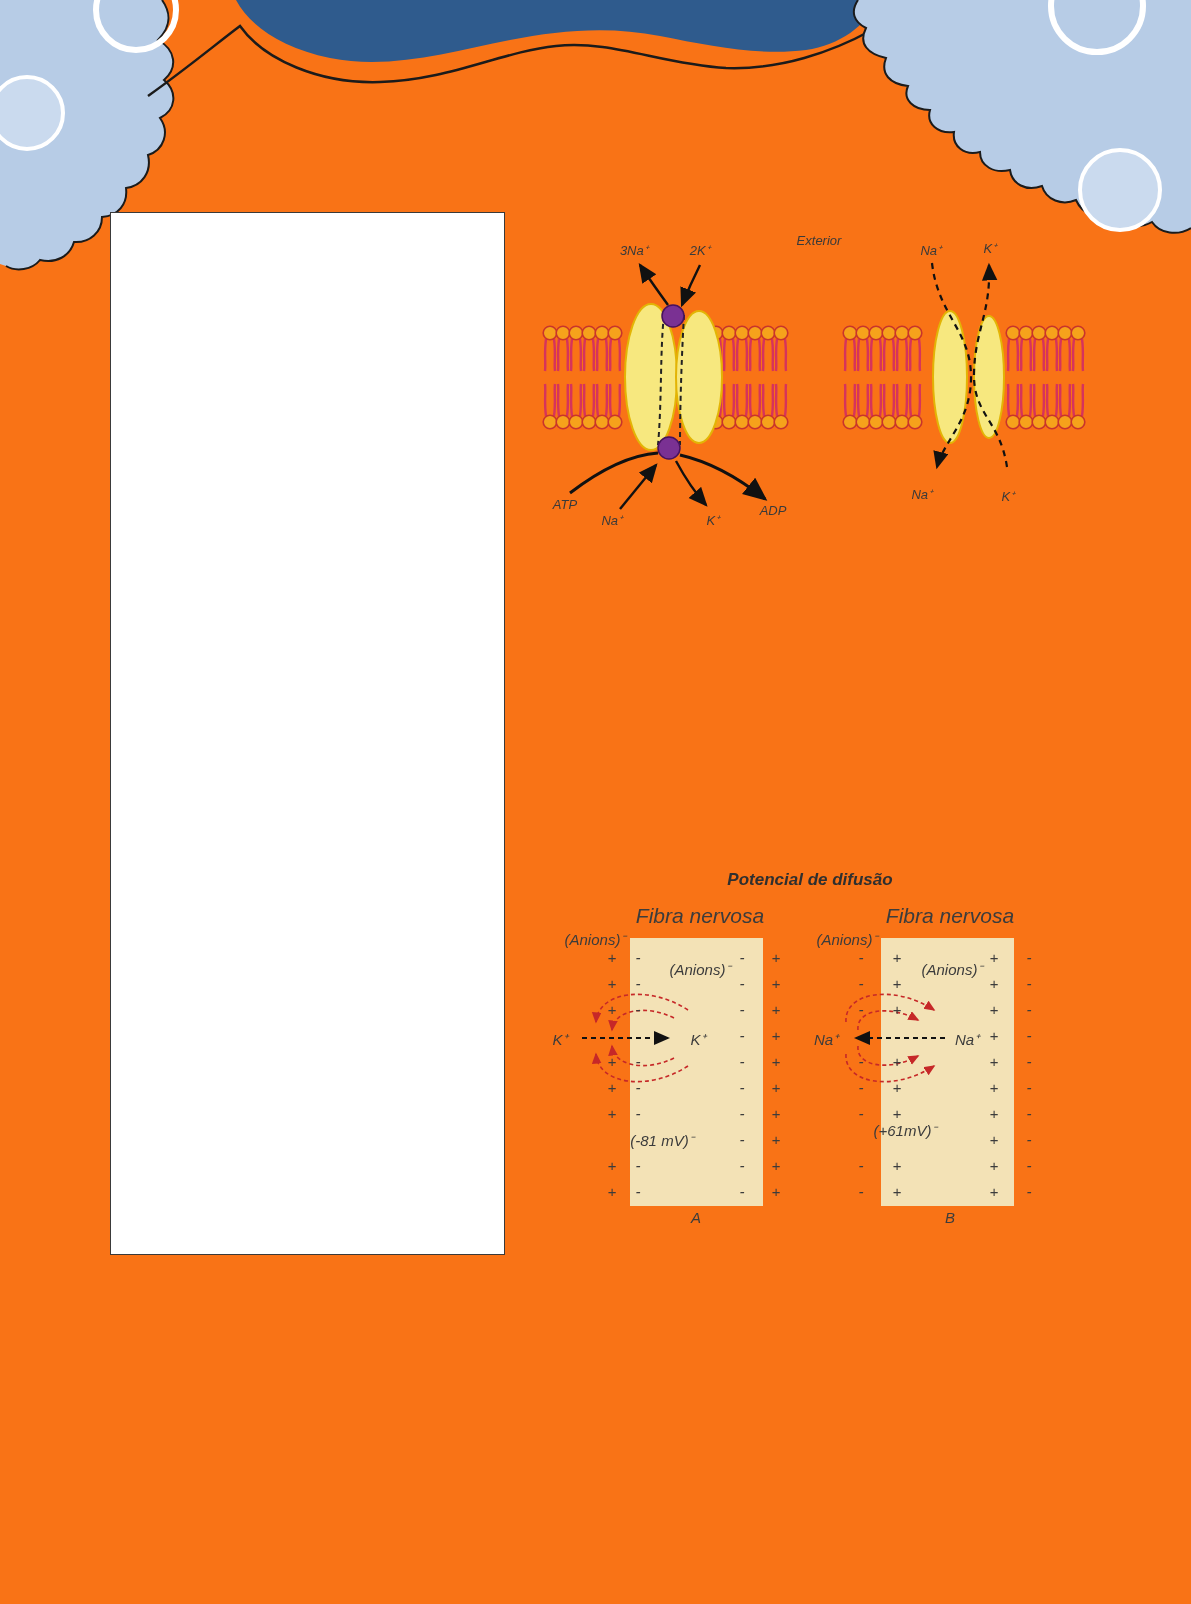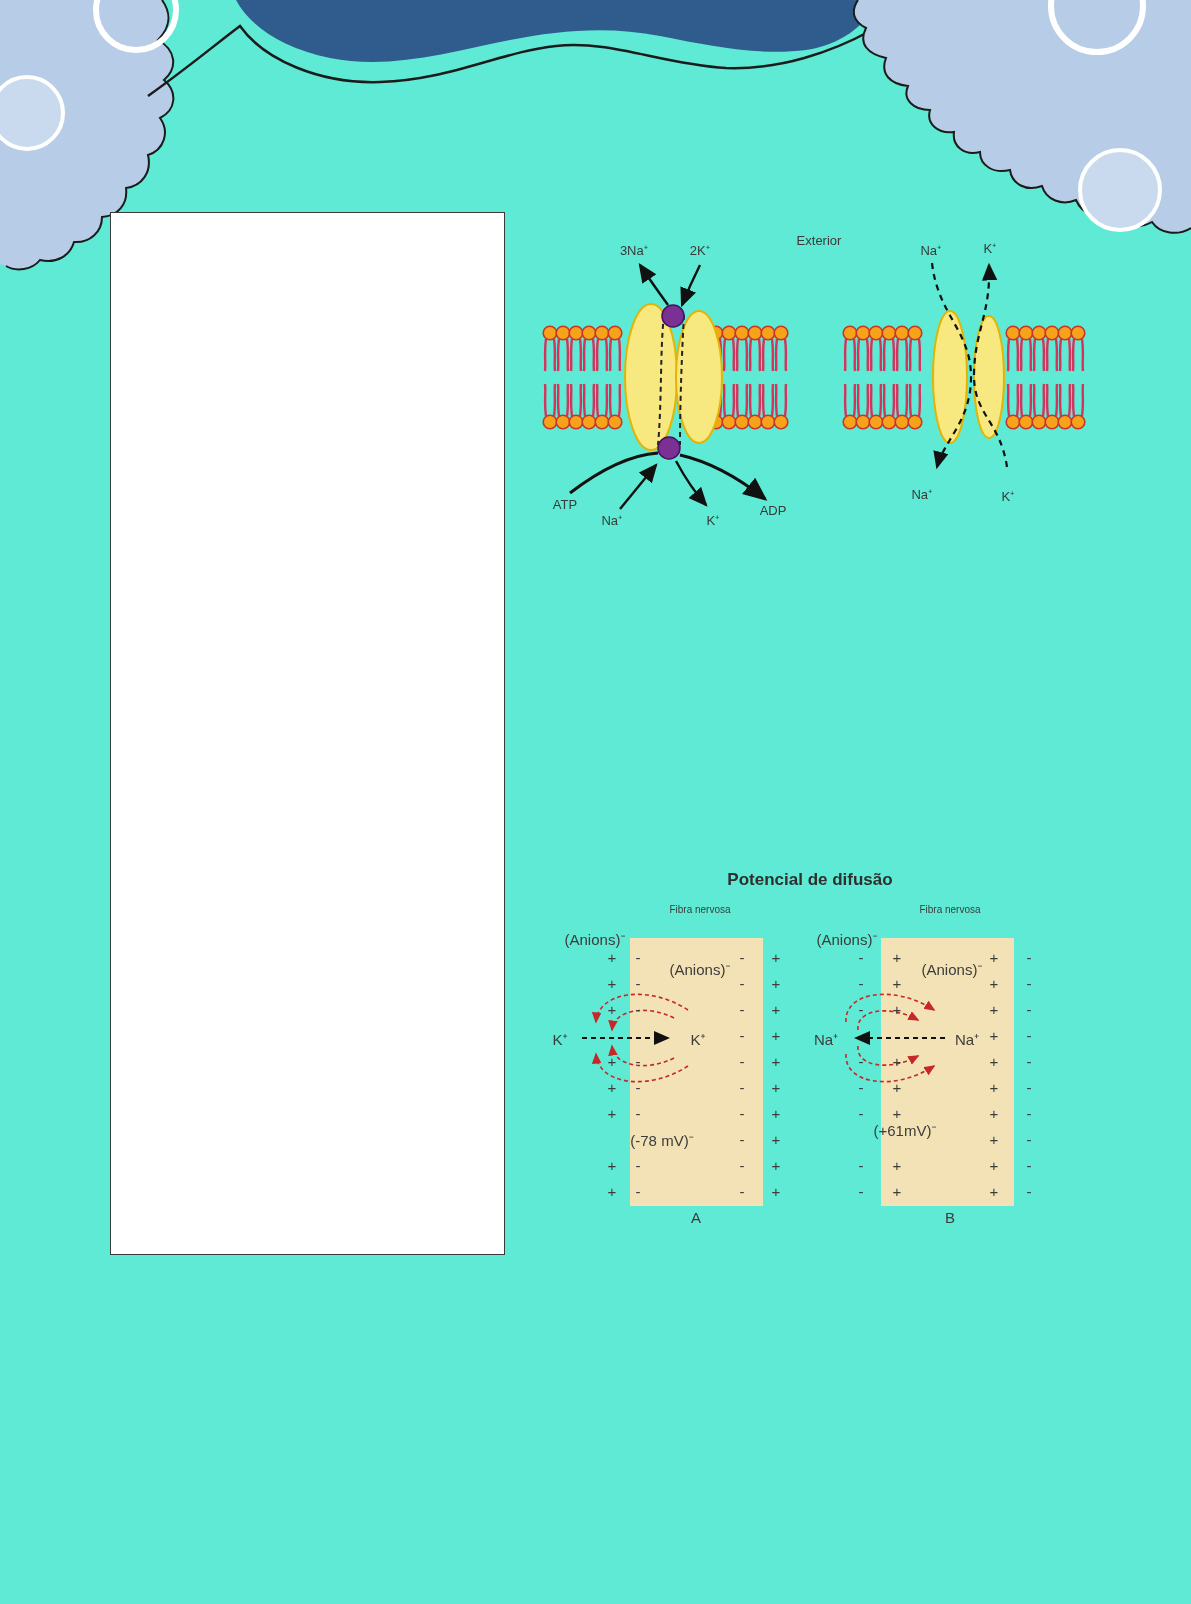--- a/index.html
+++ b/index.html
@@ -1,28 +1,28 @@
 <!DOCTYPE html>
 <html><head>
 <meta charset="utf-8">
 <style>
   * { margin:0; padding:0; box-sizing:border-box; }
   html,body { width:1191px; height:1604px; background:#ffffff; overflow:hidden;
               font-family:"Liberation Sans", sans-serif; }
-  .page { position:relative; width:1191px; height:1604px; background:#5eead4; overflow:hidden; }
+  .page { position:relative; width:1191px; height:1604px; background:#f97316; overflow:hidden;font-style:italic; }
   .decor { position:absolute; left:0; top:0; }
   .notes-box { position:absolute; left:110px; top:212px; width:395px; height:1043px;
                border:1.5px solid #3a3a3a; background:#fff; }
   .fig-pump { position:absolute; left:530px; top:215px; width:570px; height:330px; }
   .fig-diff { position:absolute; left:540px; top:860px; width:530px; height:380px; }
   .fig-diff .art { position:absolute; left:0; top:0; }
   .t { position:absolute; color:#3c3c3c; font-size:15px; white-space:nowrap;
        transform:translateX(-50%); }
   .t.title { font-size:17px; font-weight:600; color:#2f2f2f; }
-  .t.hdr { font-size:10px; }
+  .t.hdr { font-size:21px; }
   .t.cap { font-size:15px; }
   .signs { position:absolute; white-space:pre-line; text-align:center; line-height:26px;
            font-size:15px; color:#3c3c3c; transform:translateX(-50%); top:85px; }
   svg text { font-family:"Liberation Sans", sans-serif; fill:#3a3a3a; font-size:13px; }
 </style>
 </head>
 <body>
 
 <div class="page">
 
@@ -159,21 +159,21 @@
       <path d="M405,178 L316,178" fill="none" stroke="#111" stroke-width="2" stroke-dasharray="5 4" marker-end="url(#ab2)"></path>
     </svg>
 
     <div class="t title" style="left:270px; top:10px;">Potencial de difusão</div>
 
     <div class="t hdr" style="left:160px; top:44px;">Fibra nervosa</div>
     <div class="t" style="left:55px; top:69px;">(Anions)⁻</div>
     <div class="t" style="left:160px; top:99px;">(Anions)⁻</div>
     <div class="t" style="left:20px; top:169px;">K⁺</div>
     <div class="t" style="left:158px; top:169px;">K⁺</div>
-    <div class="t" style="left:122px; top:270px;">(-78 mV)⁻</div>
+    <div class="t" style="left:122px; top:270px;">(-81 mV)⁻</div>
     <div class="t cap" style="left:156px; top:349px;">A</div>
     <div class="signs" style="left:72px;">+
 +
 +
 &nbsp;
 +
 +
 +
 &nbsp;
 +

